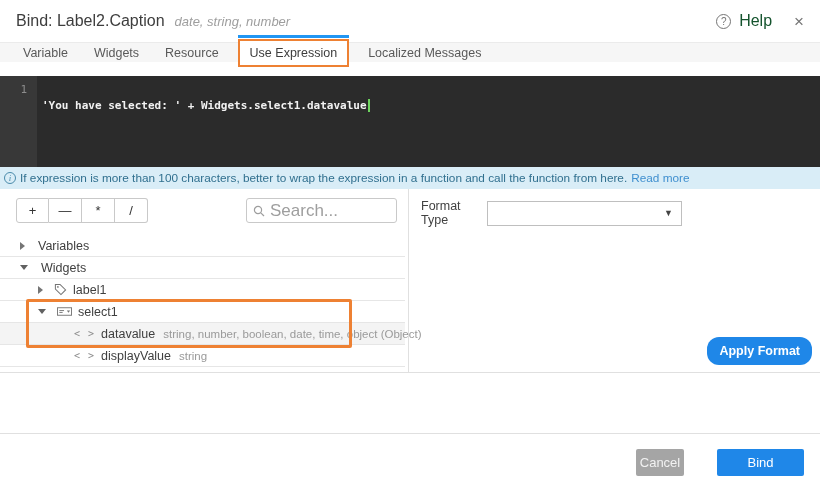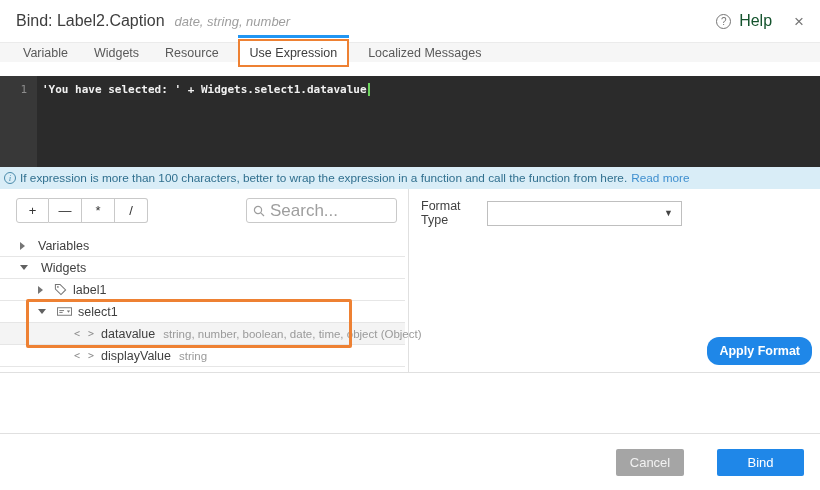--- a/index.html
+++ b/index.html
@@ -17,21 +17,21 @@
 
   
   .tabbar { position:absolute; top:42px; left:0; right:0; height:20px; background:#f6f6f6; border-top:1px solid #ebebeb; display:flex; align-items:center; padding-left:10px; }
   .tab { font-size:12.5px; color:#595959; padding:0 13px; height:34px; line-height:34px; cursor:pointer; white-space:nowrap; }
   .tab.active { position:relative; background:#fff; color:#3d3d3d; border:2px solid #ee8133; height:28px; line-height:24px; padding:0 10px; margin:0 6px; }
   .tab.active .indicator { position:absolute; top:-6px; left:-2px; right:-2px; height:3px; background:#2196f3; }
 
   
   .editor { position:absolute; top:76px; left:0; right:0; height:91px; background:#2b2b2b; display:flex; }
   .gutter { width:37px; background:#383838; color:#8c8c8c; font-family:"DejaVu Sans Mono", monospace; font-size:11px; text-align:right; padding:7px 10px 0 0; }
-  .codearea { flex:1; padding:3px 0 0 5px; }
+  .codearea { flex:1; padding:19px 0 0 5px; }
   .codeline { font-family:"DejaVu Sans Mono", monospace; font-size:11px; font-weight:bold; color:#f1f1f1; white-space:pre; }
   .cursor { display:inline-block; width:2px; height:13px; background:#6dd35e; vertical-align:text-bottom; margin-left:1px; }
 
   
   .infobar { position:absolute; top:167px; left:0; right:0; height:22px; background:#d9edf7; display:flex; align-items:center; padding-left:4px; font-size:11.8px; color:#31708f; }
   .info-i { width:12px; height:12px; border:1px solid #4a8bab; border-radius:50%; font-size:9px; line-height:11px; text-align:center; color:#4a8bab; margin-right:4px; flex:none; font-style:italic; font-family:"Liberation Serif", serif; }
   .readmore { color:#3f8fcf; margin-left:4px; cursor:pointer; }
 
   
   .main { position:absolute; top:189px; left:0; right:0; height:184px; border-bottom:1px solid #e0e0e0; display:flex; }
@@ -64,21 +64,21 @@
   .format-row { display:flex; align-items:center; padding:10px 0 0 12px; }
   .format-label { font-size:12.5px; color:#424242; width:66px; }
   .format-select { width:195px; height:25px; border:1px solid #bfbfbf; background:#fff; display:flex; align-items:center; justify-content:flex-end; padding-right:8px; cursor:pointer; }
   .format-caret { font-size:9px; color:#444; }
   .apply-btn { position:absolute; right:8px; bottom:7px; background:#1f87e8; color:#fff; font-size:12.5px; font-weight:bold; border:none; padding:7px 12px; border-radius:12px; cursor:pointer; font-family:"Liberation Sans", sans-serif; }
 
   
   .footer { position:absolute; top:433px; left:0; right:0; height:57px; border-top:1px solid #e0e0e0; background:#fff; }
   .footer-btns { position:absolute; top:15px; right:16px; display:flex; gap:33px; }
   .btn { height:27px; border:none; border-radius:2px; font-size:13px; cursor:pointer; font-family:"Liberation Sans", sans-serif; }
-  .btn-cancel { width:68px; background:#a5a5a5; color:#f2f2f2; }
+  .btn-cancel { width:48px; background:#a5a5a5; color:#f2f2f2; }
   .btn-bind { width:87px; background:#1f87e8; color:#fff; }
 
   svg { display:block; }
 </style>
 </head>
 <body>
 
 <div class="dialog">
 
   <div class="header">

